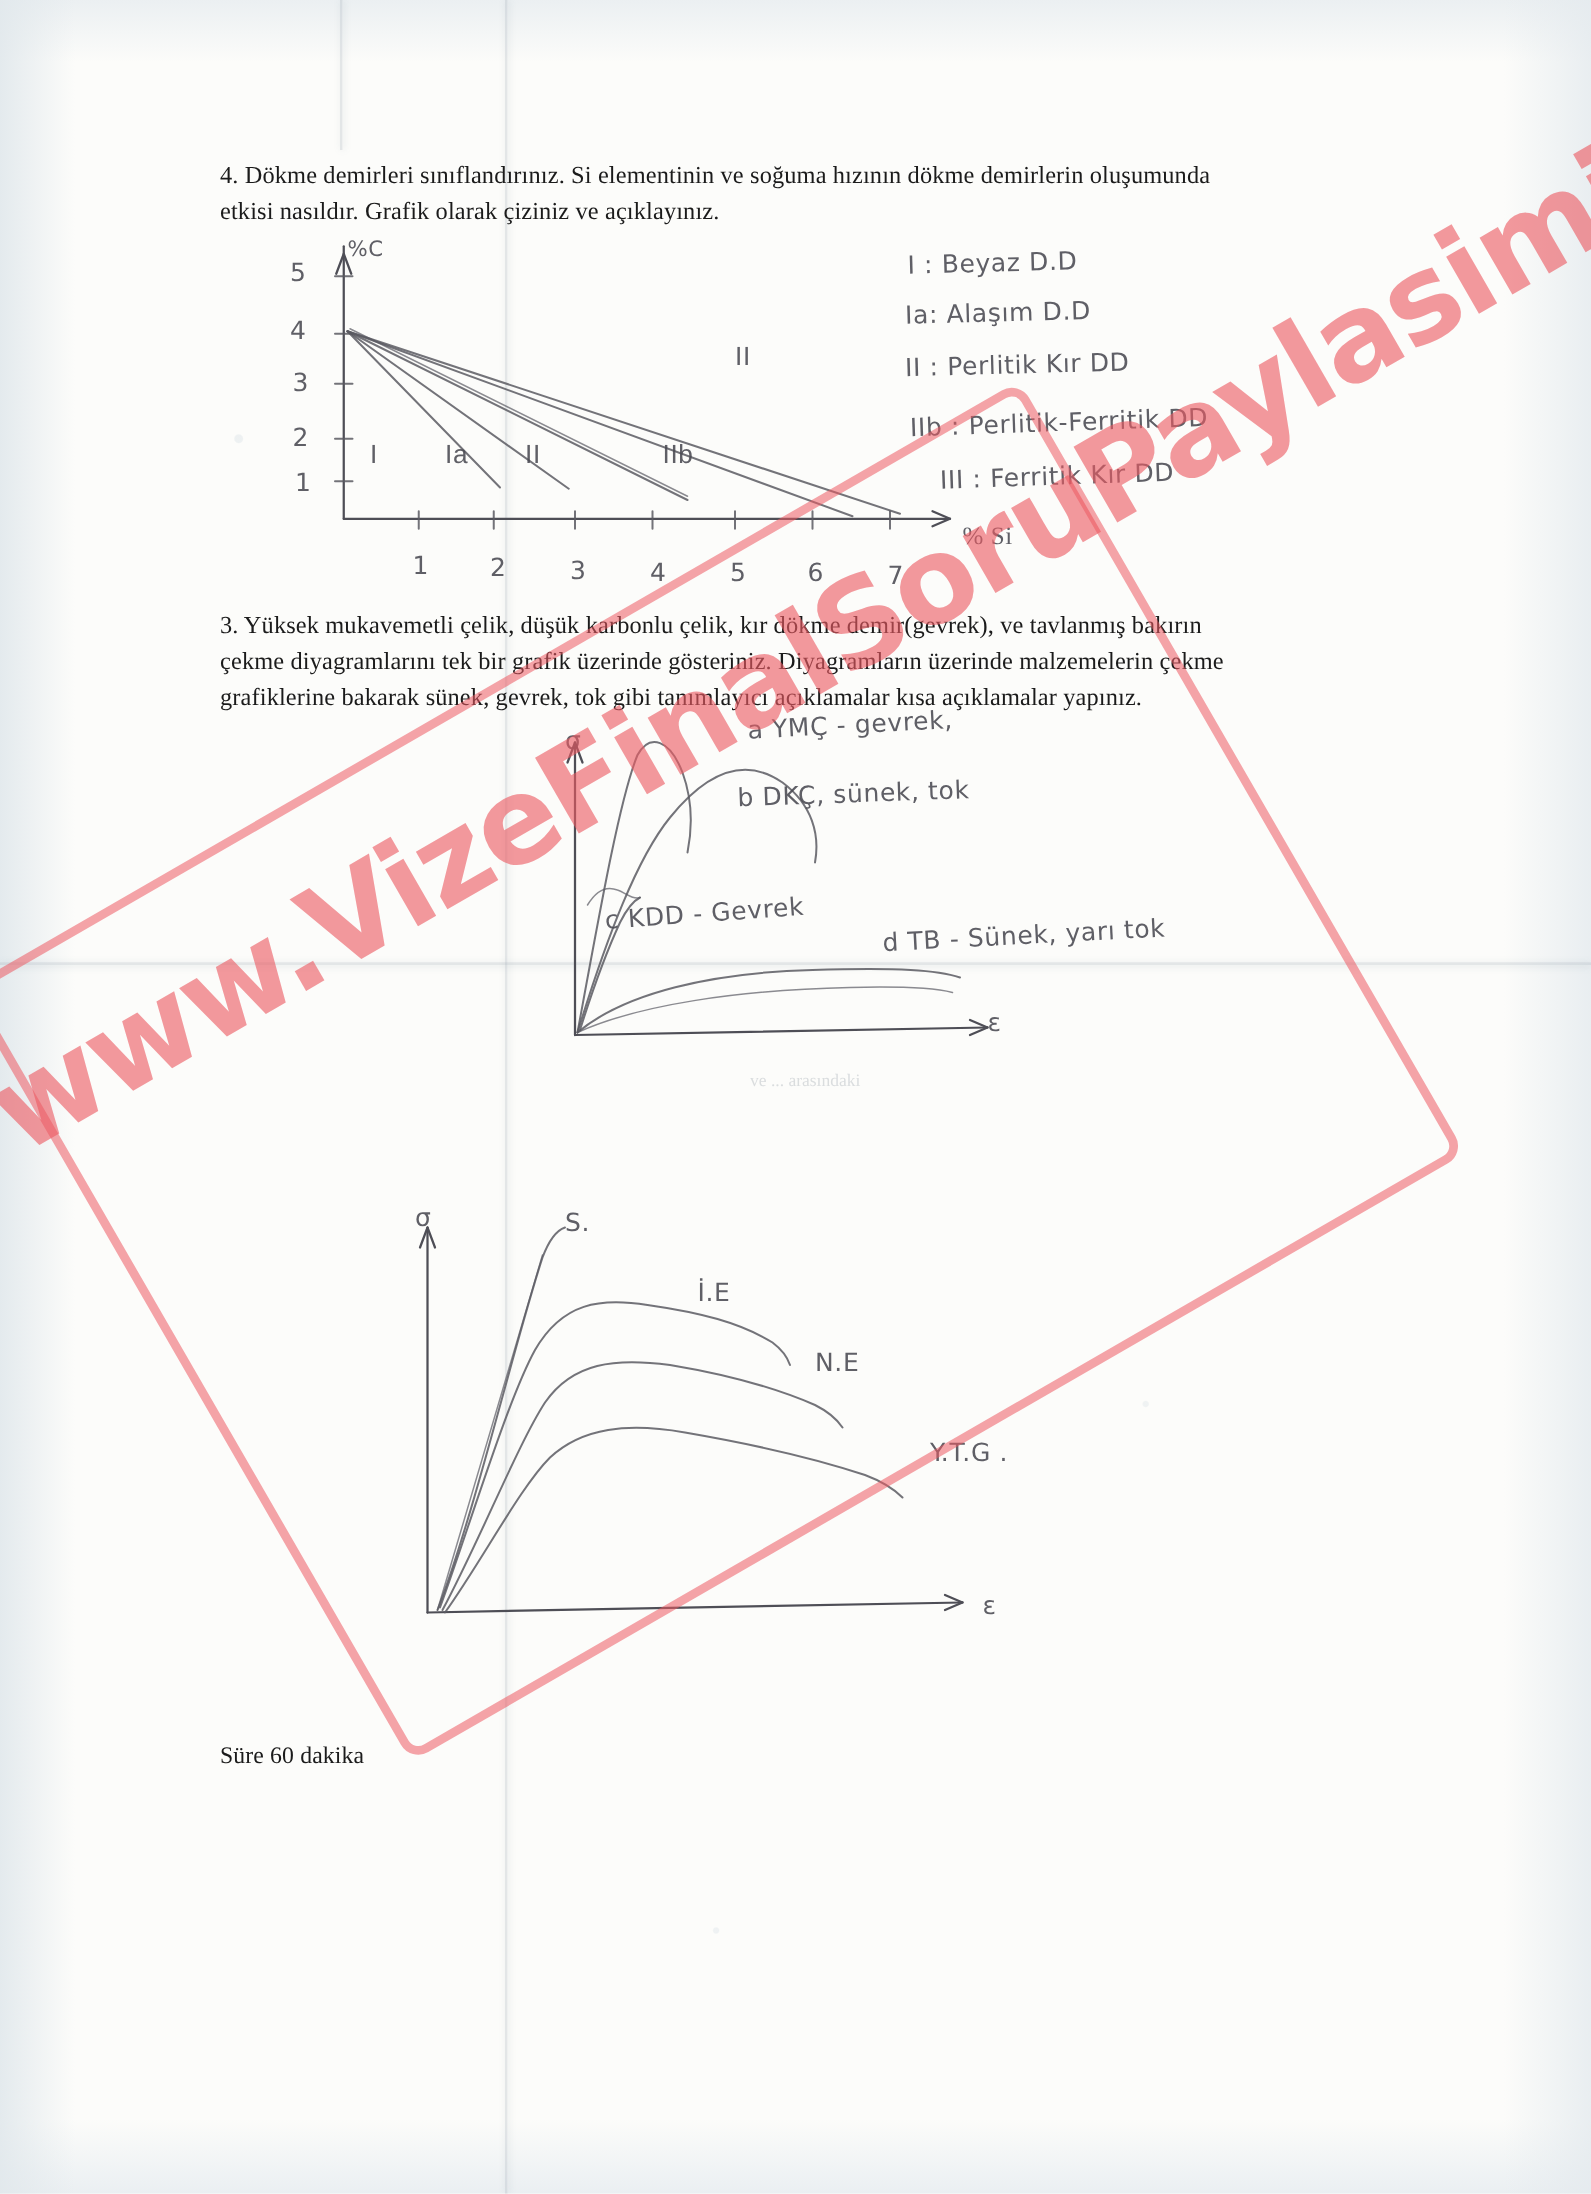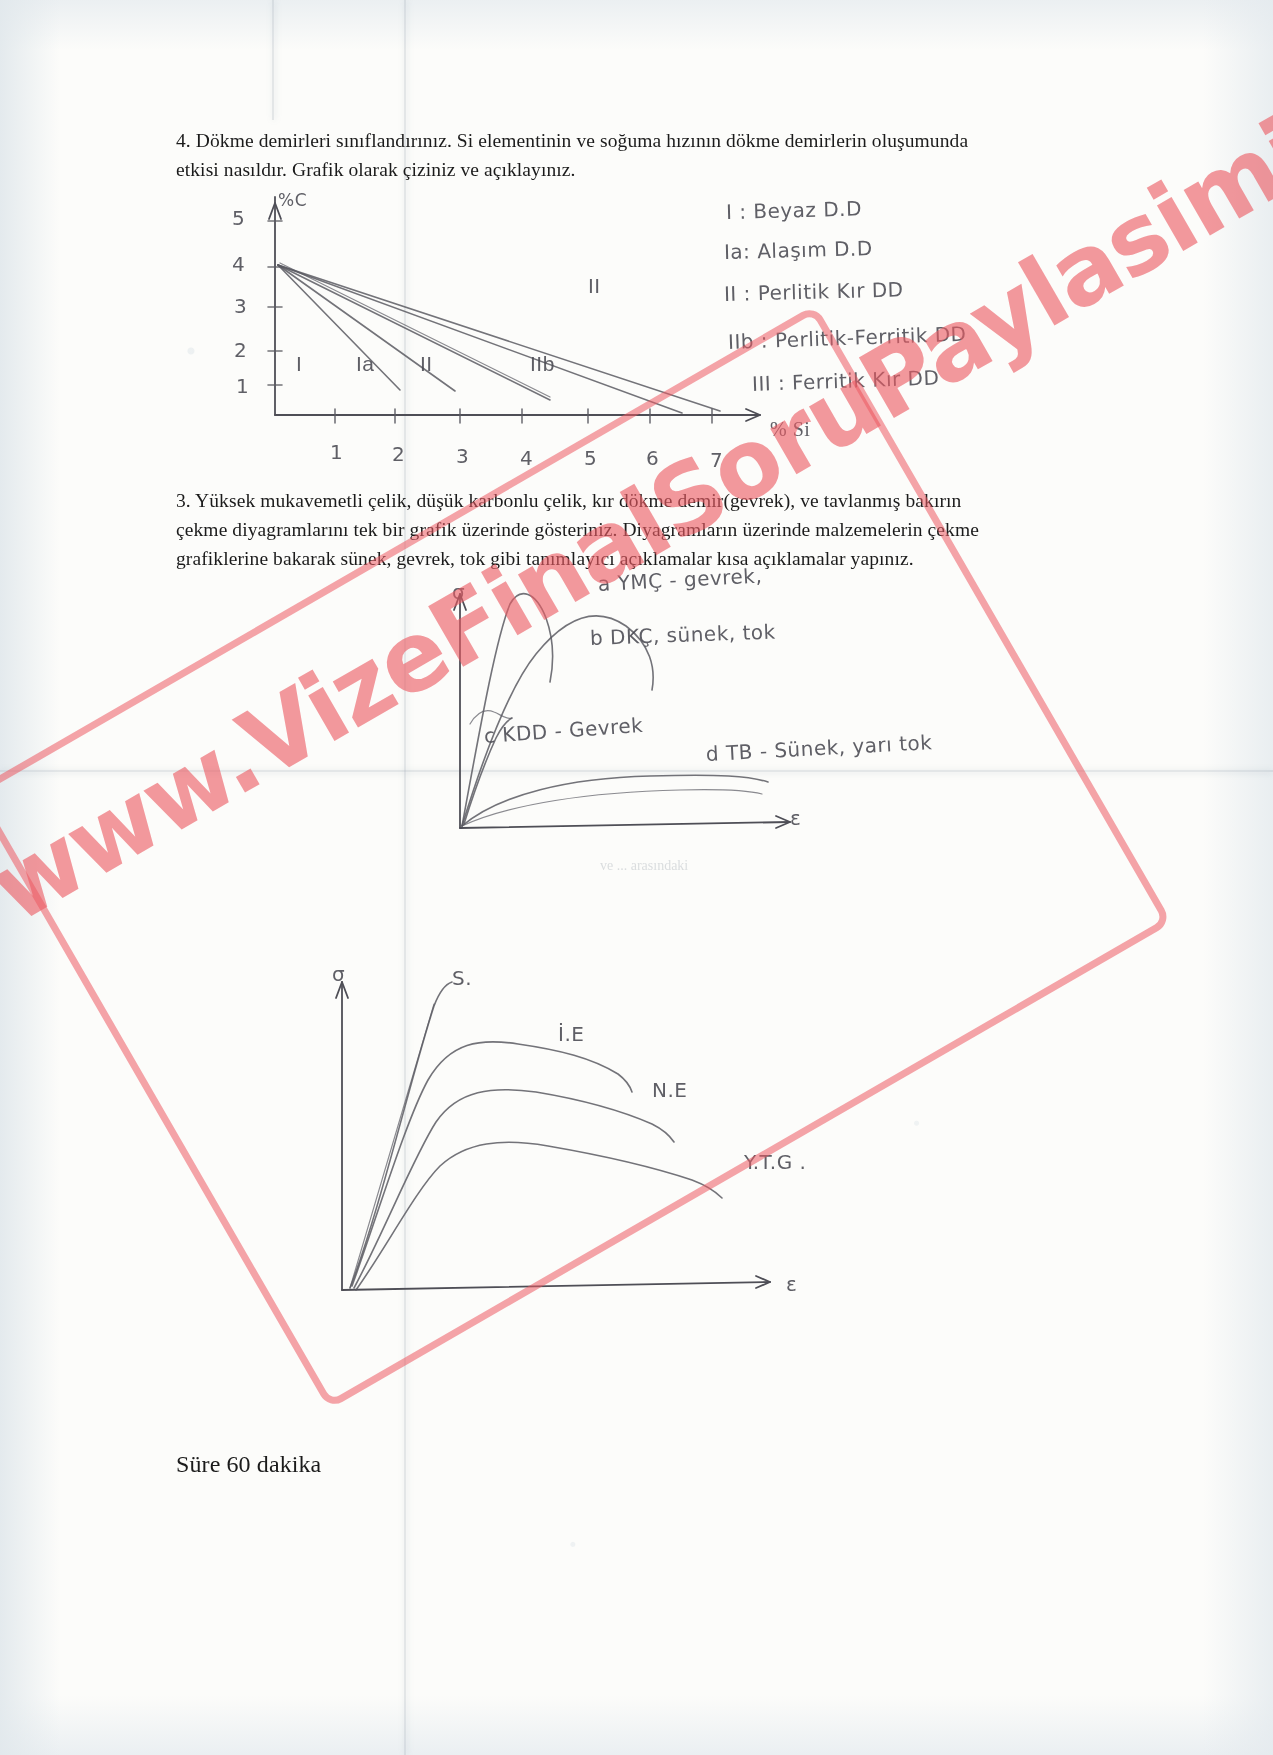--- a/index.html
+++ b/index.html
@@ -27,21 +27,21 @@
   .text-block{
     position:absolute;
     font-size:19.5px;
     line-height:29px;
     color:#1b1b1b;
     letter-spacing:.1px;
   }
   .q4{left:176px;top:126px;width:830px;}
   .q5{left:176px;top:486px;width:830px;}
   .q6{left:176px;top:876px;width:830px;}
-  .sure{left:176px;top:1450px;font-size:24px;}
+  .sure{left:176px;top:1390px;font-size:19px;}
 
   
   .hw{
     font-family:"DejaVu Sans", sans-serif;
     color:#4a4a52;
     font-size:20px;
     letter-spacing:.5px;
     position:absolute;
     white-space:nowrap;
     transform-origin:left center;

